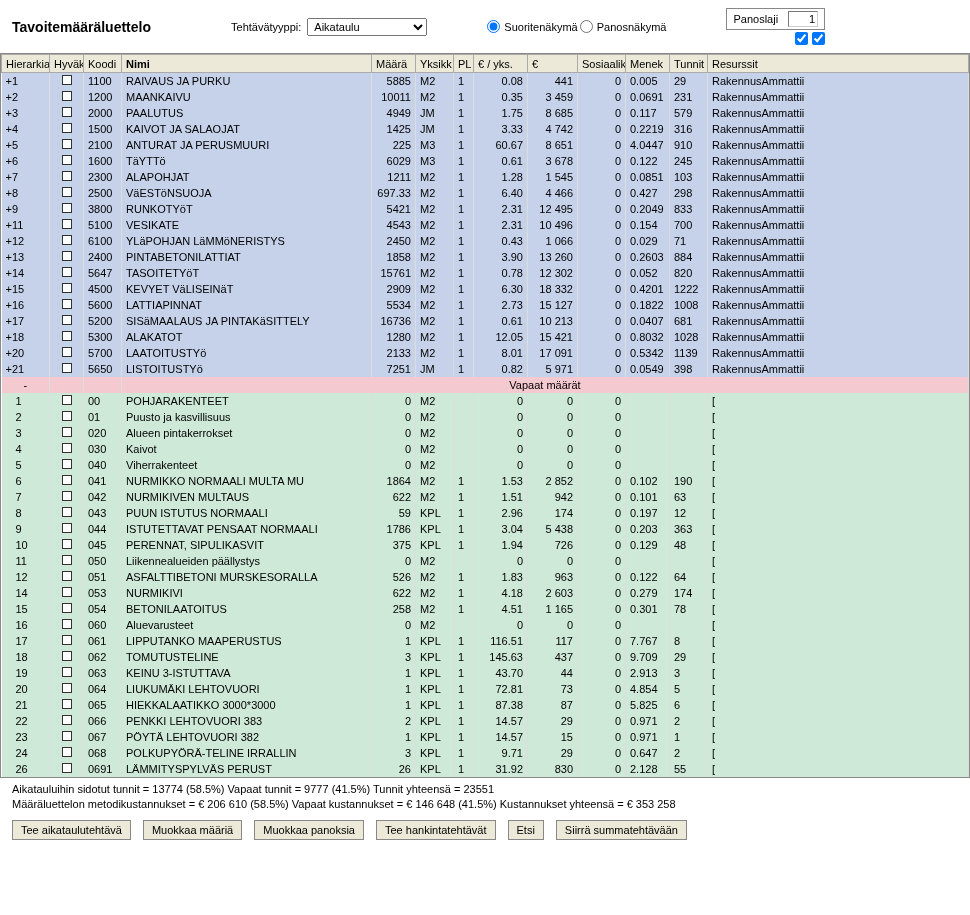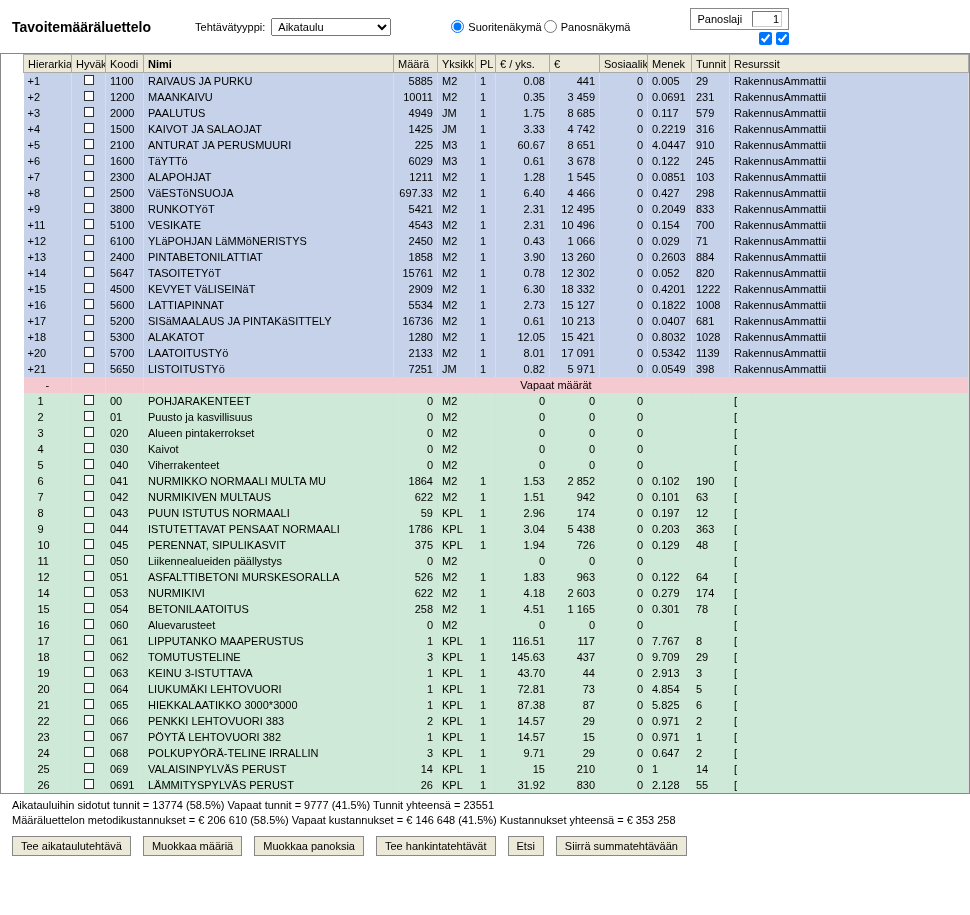--- a/index.html
+++ b/index.html
@@ -7,21 +7,21 @@
   .header { display: flex; align-items: center; padding: 8px 12px; gap: 20px; }
   .title { font-size: 14px; font-weight: bold; }
   .field-group { display: flex; align-items: center; gap: 6px; }
   .task-type-label { font-size: 11px; }
   select { font-size: 11px; padding: 1px 2px; width: 120px; }
   .radio-group { display: flex; flex-direction: row; gap: 2px; margin-left: 40px; }
   .radio-row { display: flex; align-items: center; gap: 4px; }
   .panoslaji-box { border: 1px solid #888; padding: 2px 6px; display: flex; align-items: center; gap: 10px; margin-left: 40px; }
   .panoslaji-input { width: 30px; text-align: right; border: 1px inset #ccc; font-size: 11px; padding: 1px 2px; }
   .chk-row { display: flex; gap: 4px; justify-content: flex-end; margin-top: 2px; }
-  .table-wrap { border: 1px solid #888; padding-left: 22px; }
+  .table-wrap { border: 1px solid #888; }
   table { border-collapse: collapse; width: 100%; table-layout: fixed; }
   th { background: #ece9d8; border: 1px solid #aaa; font-size: 11px; font-weight: normal; text-align: left; padding: 2px 4px; height: 18px; overflow: hidden; white-space: nowrap; }
   td { border-right: 1px solid #ddd; padding: 1px 4px; height: 16px; font-size: 11px; white-space: nowrap; overflow: hidden; }
   tr.blue { background: #c5d2ea; }
   tr.pink { background: #f5c9d0; }
   tr.pink td { text-align: center; font-size: 11px; }
   tr.green { background: #cfe9d8; }
   .num { text-align: right; }
   .chk { display: inline-block; width: 10px; height: 10px; border: 1px solid #333; background: #fff; }
   .footer-stats { padding: 4px 12px; font-size: 11px; line-height: 1.4; }
@@ -39,21 +39,21 @@
   .col-sos { width: 48px; }
   .col-menek { width: 44px; }
   .col-tunn { width: 38px; }
   .col-res { width: auto; }
 </style>
 </head>
 <body>
 
 <div class="header">
   <div class="title">Tavoitemääräluettelo</div>
-  <div class="field-group" style="margin-left:24px;">
+  <div class="field-group" style="margin-left:60px;">
     <span class="task-type-label">Tehtävätyyppi:</span>
     <select><option>Aikataulu</option></select>
   </div>
   <div class="radio-group">
     <label class="radio-row">
         <input type="radio" checked="" style=""> 
         <span>Suoritenäkymä</span>
       </label>
     <label class="radio-row">
         <input type="radio" style=""> 
@@ -737,35 +737,20 @@
           <td>KPL</td>
           <td>1</td>
           <td class="num">9.71</td>
           <td class="num">29</td>
           <td class="num">0</td>
           <td>0.647</td>
           <td>2</td>
           <td>[</td>
         </tr>
         <tr class="green">
-          <td style="padding-left:14px">25</td>
-          <td style="text-align:center"><span class="chk"></span></td>
-          <td>069</td>
-          <td>VALAISINPYLVÄS PERUST</td>
-          <td class="num">14</td>
-          <td>KPL</td>
-          <td>1</td>
-          <td class="num">15</td>
-          <td class="num">210</td>
-          <td class="num">0</td>
-          <td>1</td>
-          <td>14</td>
-          <td>[</td>
-        </tr>
-        <tr class="green">
           <td style="padding-left:14px">26</td>
           <td style="text-align:center"><span class="chk"></span></td>
           <td>0691</td>
           <td>LÄMMITYSPYLVÄS PERUST</td>
           <td class="num">26</td>
           <td>KPL</td>
           <td>1</td>
           <td class="num">31.92</td>
           <td class="num">830</td>
           <td class="num">0</td>

